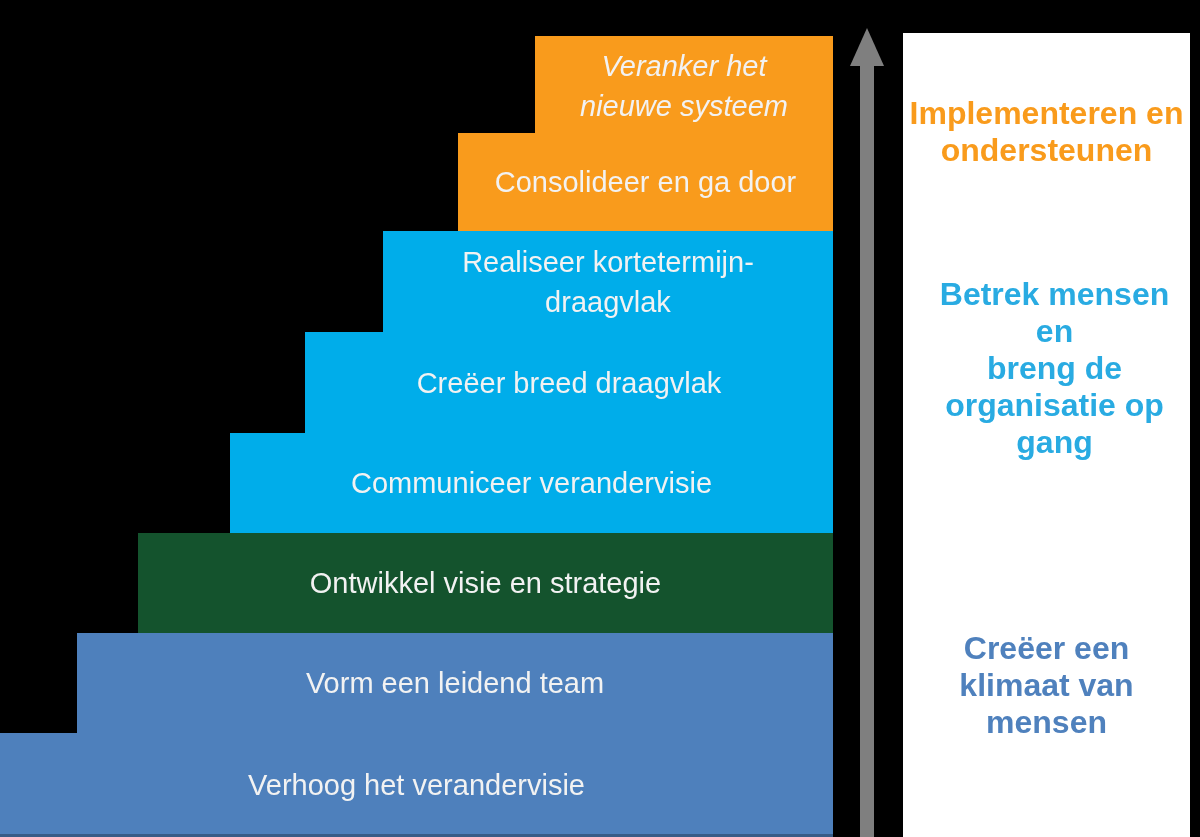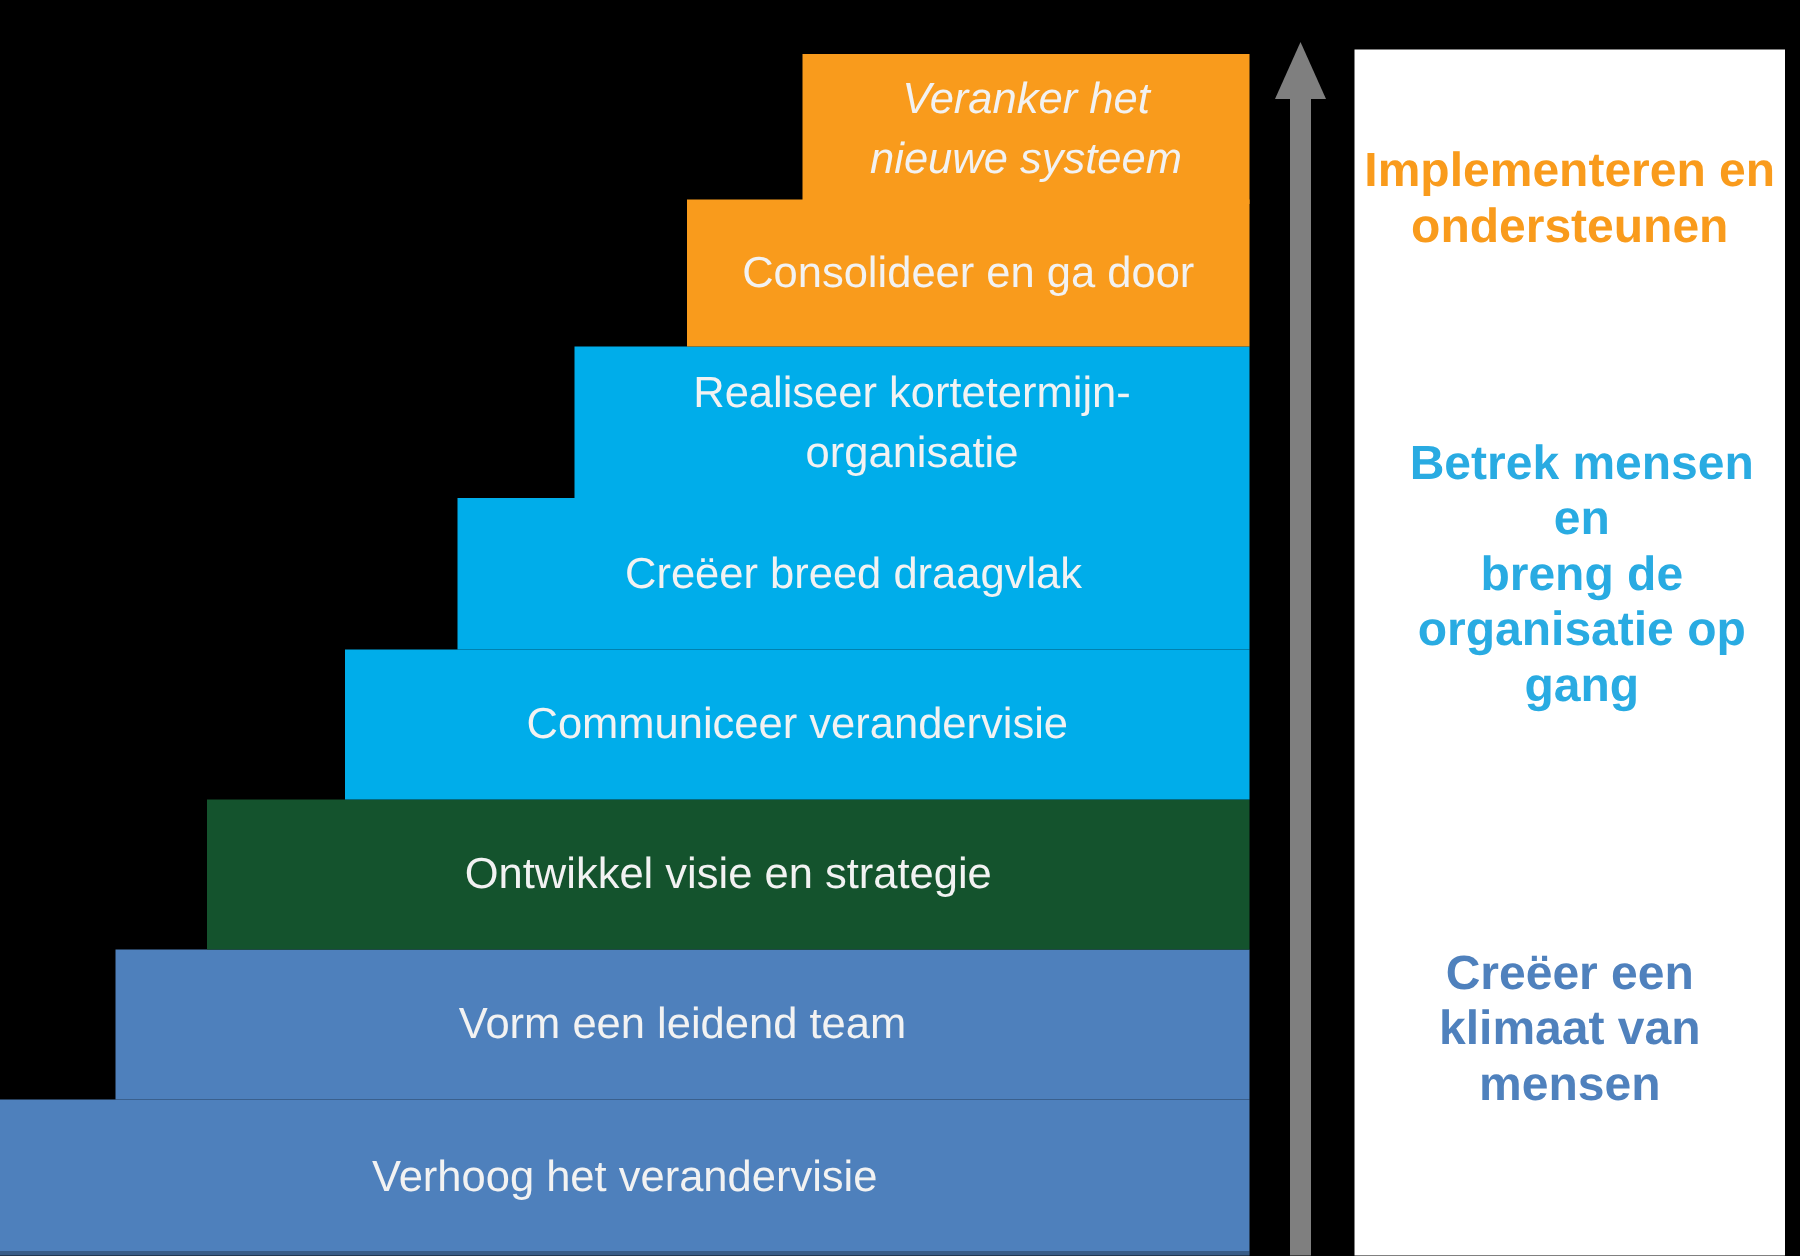--- a/index.html
+++ b/index.html
@@ -56,40 +56,40 @@
     display:flex;
     align-items:center;
     justify-content:center;
     text-align:center;
     font-weight:bold;
     font-size:32px;
     line-height:37px;
     white-space:pre-line;
   }
   .legend-item.implement { top:0;     height:198px; }
-  .legend-item.engage    { top:198px; height:302px;padding-left:16px; }
+  .legend-item.engage    { top:184px; height:302px;padding-left:16px; }
   .legend-item.climate   { top:500px; height:304px; }
 </style>
 </head>
 <body>
 
 <div class="canvas" style="background-color: rgb(0, 0, 0);">
 
   <div class="step bottom-edge" style="left: 0px; top: 733px; height: 104px; background-color: rgb(78, 128, 188);">Verhoog het verandervisie</div>
 
   <div class="step" style="left: 77px; top: 633px; height: 100px; background-color: rgb(78, 128, 188);">Vorm een leidend team</div>
 
   <div class="step" style="left: 138px; top: 533px; height: 100px; background-color: #14532d;">Ontwikkel visie en strategie</div>
 
   <div class="step" style="left: 230px; top: 433px; height: 100px; background-color: rgb(0, 173, 234);">Communiceer verandervisie</div>
 
   <div class="step" style="left: 305px; top: 332px; height: 101px; background-color: rgb(0, 173, 234);">Creëer breed draagvlak</div>
 
   <div class="step" style="left: 383px; top: 231px; height: 101px; background-color: rgb(0, 173, 234);">Realiseer kortetermijn-
-organisatie</div>
+draagvlak</div>
 
   <div class="step" style="left: 458px; top: 133px; height: 98px; background-color: rgb(249, 155, 28);">Consolideer en ga door</div>
 
   <div class="step" style="left: 535px; top: 36px; height: 100px; background-color: rgb(249, 155, 28); font-style: italic;">Veranker het
 nieuwe systeem</div>
 
   <div class="arrow-head" style="border-bottom-color: rgb(127, 127, 127);"></div>
   <div class="arrow-shaft" style="background-color: rgb(127, 127, 127);"></div>
 
   <div class="legend" style="background-color: rgb(255, 255, 255);">

